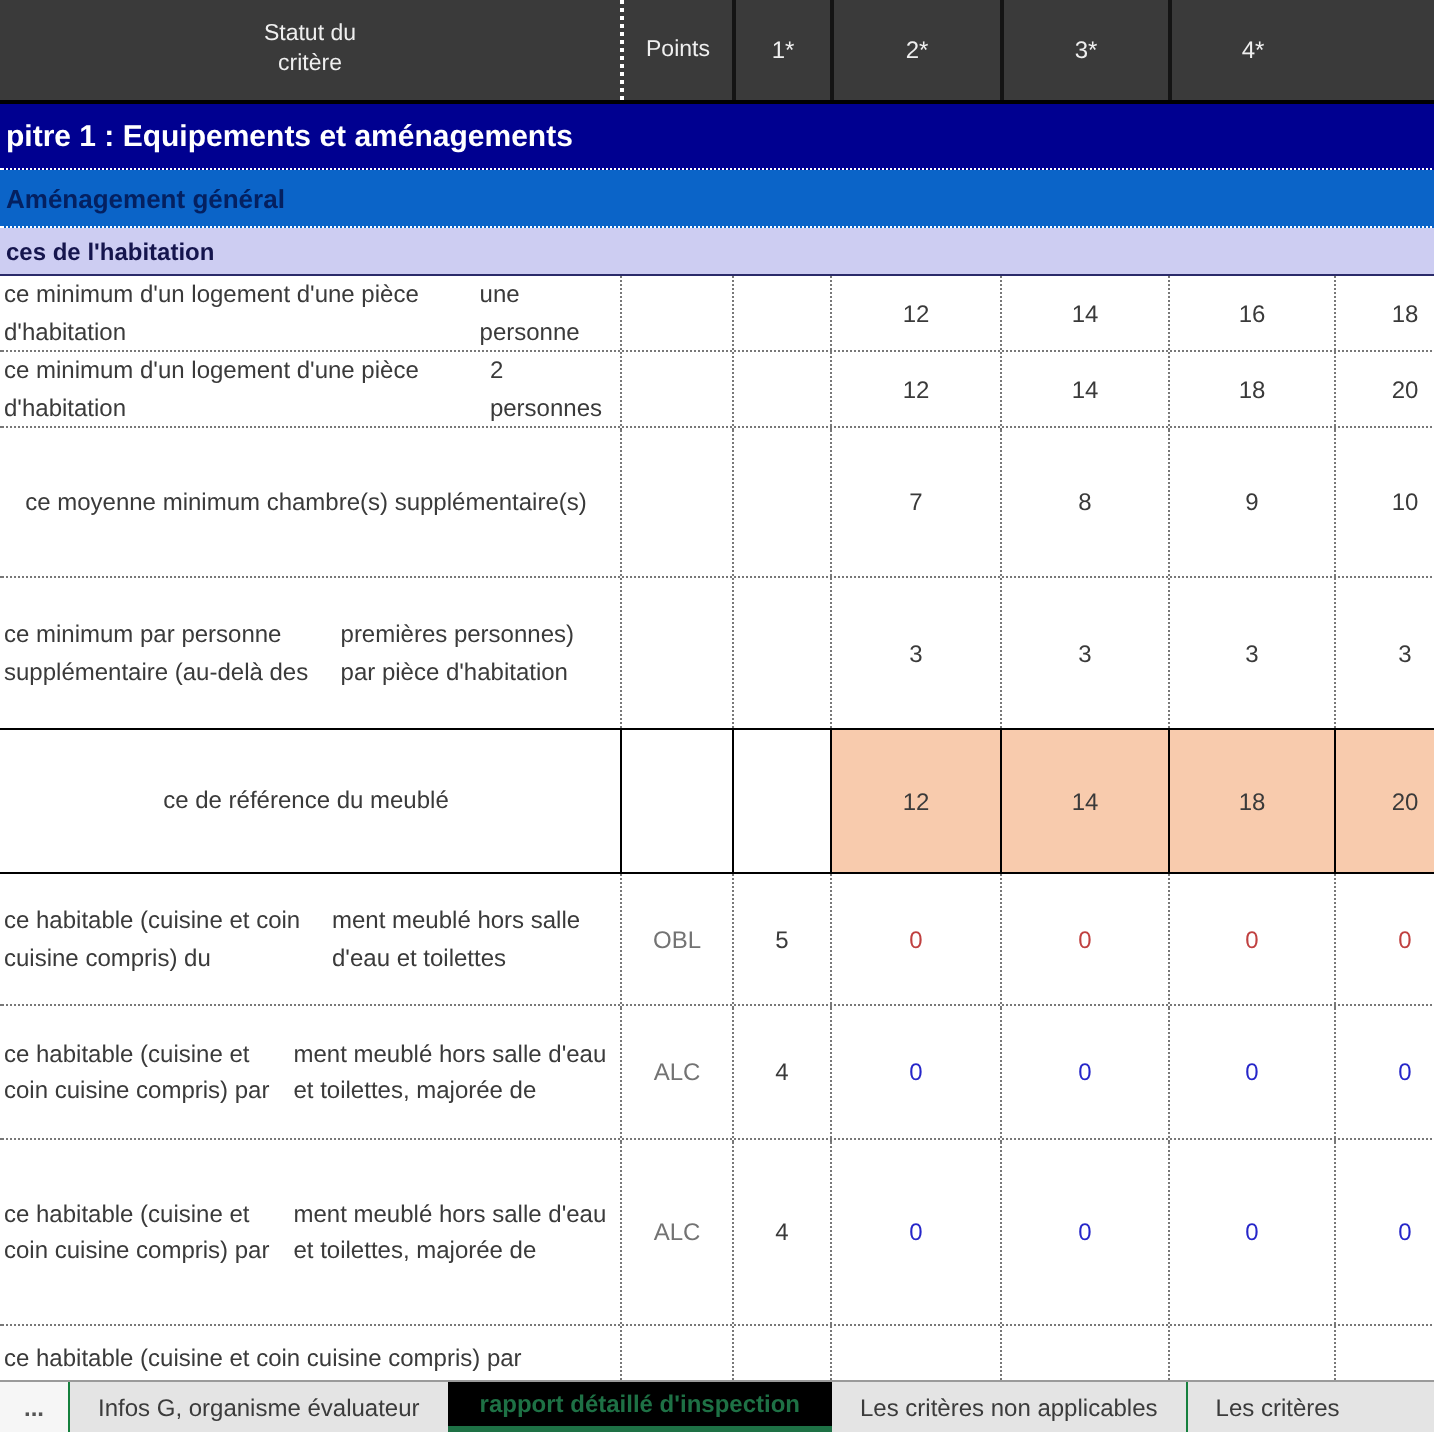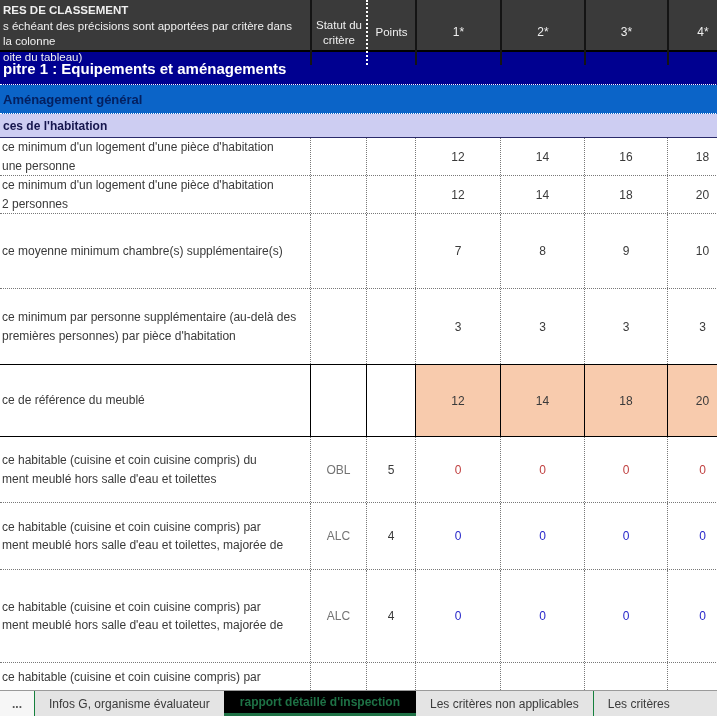--- a/index.html
+++ b/index.html
@@ -35,21 +35,21 @@
     font-weight:bold; font-size:12px; border-bottom:1px solid #2a2a6a; }
 
   
   .row {
     display:grid; grid-template-columns:310px 56px 49px 85px 84px 83px 70px;
     border-bottom:1px dotted #787878; background:#fff;
   }
   .cell { display:flex; align-items:center; justify-content:center;
     font-size:12px; color:#3a3a3a; }
   .cell + .cell { border-left:1px dotted #787878; }
-  .crit { flex-direction:column; align-items:flex-start; justify-content:center;
+  .crit { align-items:center; justify-content:center;
     padding:0 6px 0 2px; line-height:18.5px; }
   .statut { font-size:12px; }
   .statut.red { color:#737373; }
   .statut.blue { color:#737373; }
   .val.red { color:#C04040; }
   .val.blue { color:#2626C9; }
 
   
   .row.ref { border-top:1px solid #000; border-bottom:1px solid #000; }
   .row.before-ref { border-bottom:none; }
@@ -73,25 +73,20 @@
   .tab.active { background:#000000; color:#1E7145; font-weight:bold;
     border-bottom:3px solid #1E7145; padding:0 16px; }
 </style>
 </head>
 <body>
 
 <div class="viewport">
   <div class="sheet">
 
     <div class="hdr">
-      <div class="hcell crit-h">
-        <span class="b">RES DE CLASSEMENT</span>
-        <span>s échéant des précisions sont apportées par critère dans la colonne</span>
-        <span>oite du tableau)</span>
-      </div>
       <div class="hcell">
         <span>Statut du</span>
         <span>critère</span>
       </div>
       <div class="hcell points-h">Points</div>
       <div class="hcell star-h">1*</div>
       <div class="hcell star-h">2*</div>
       <div class="hcell star-h">3*</div>
       <div class="hcell star-h">4*</div>
     </div>

